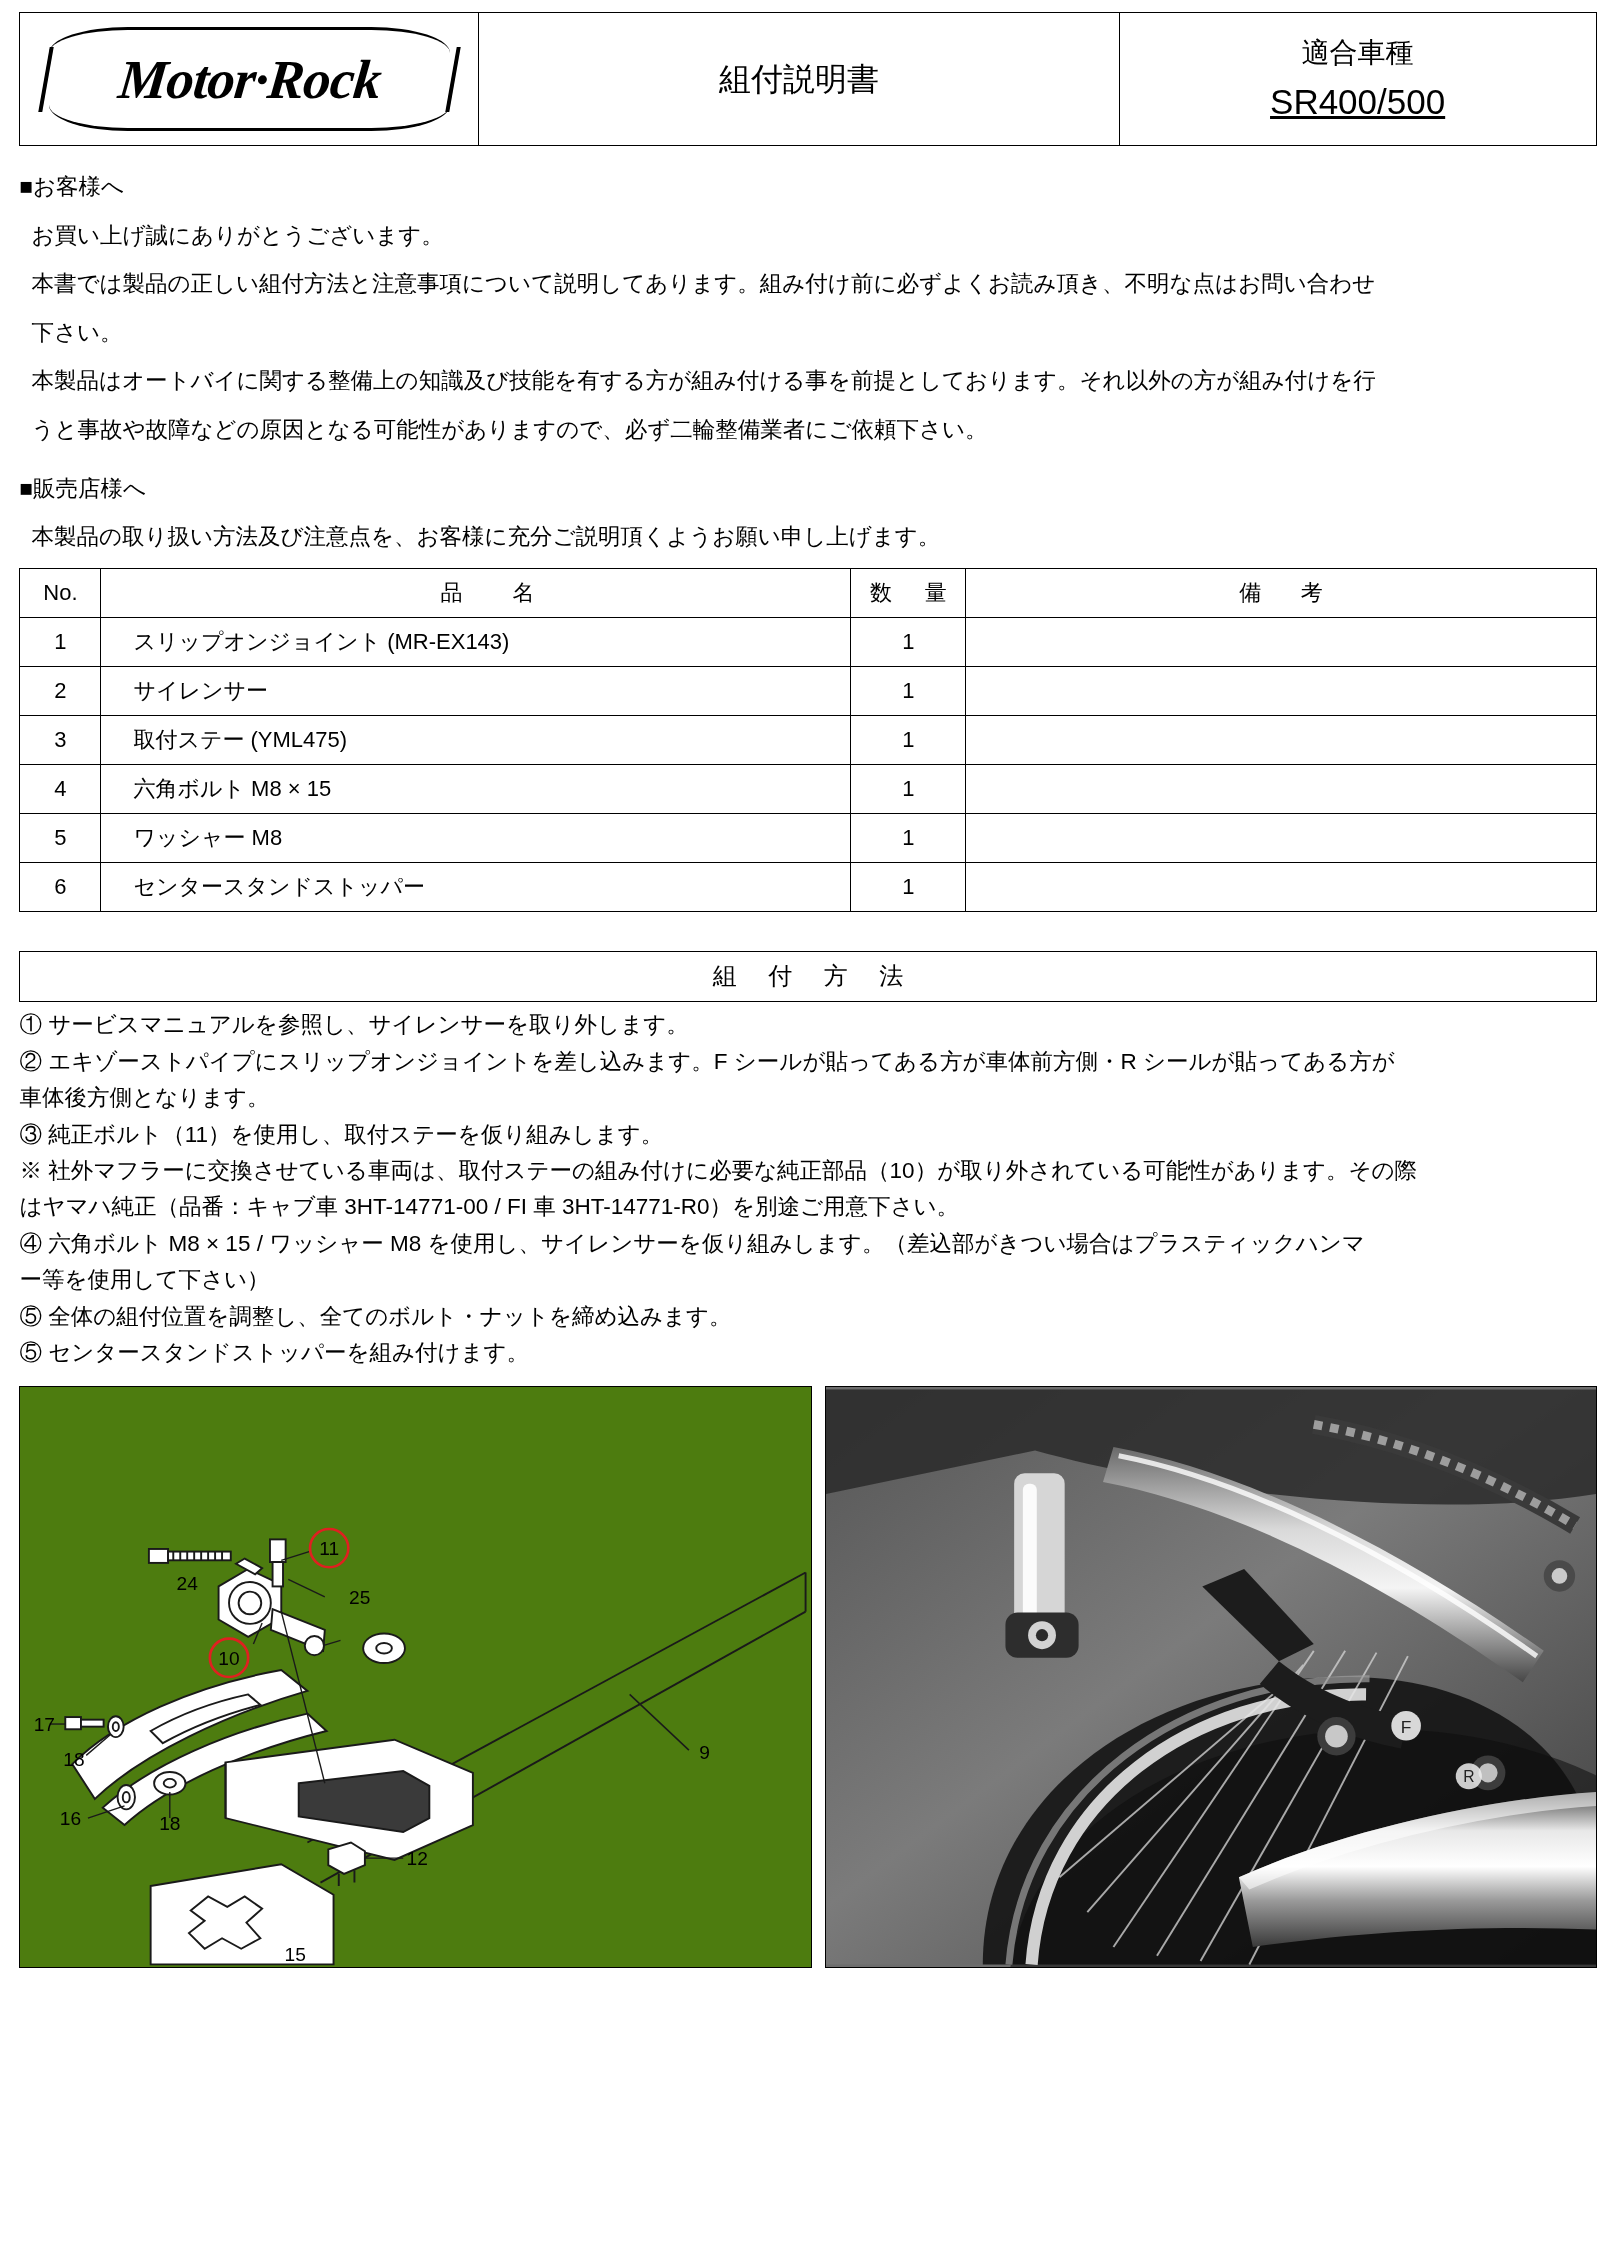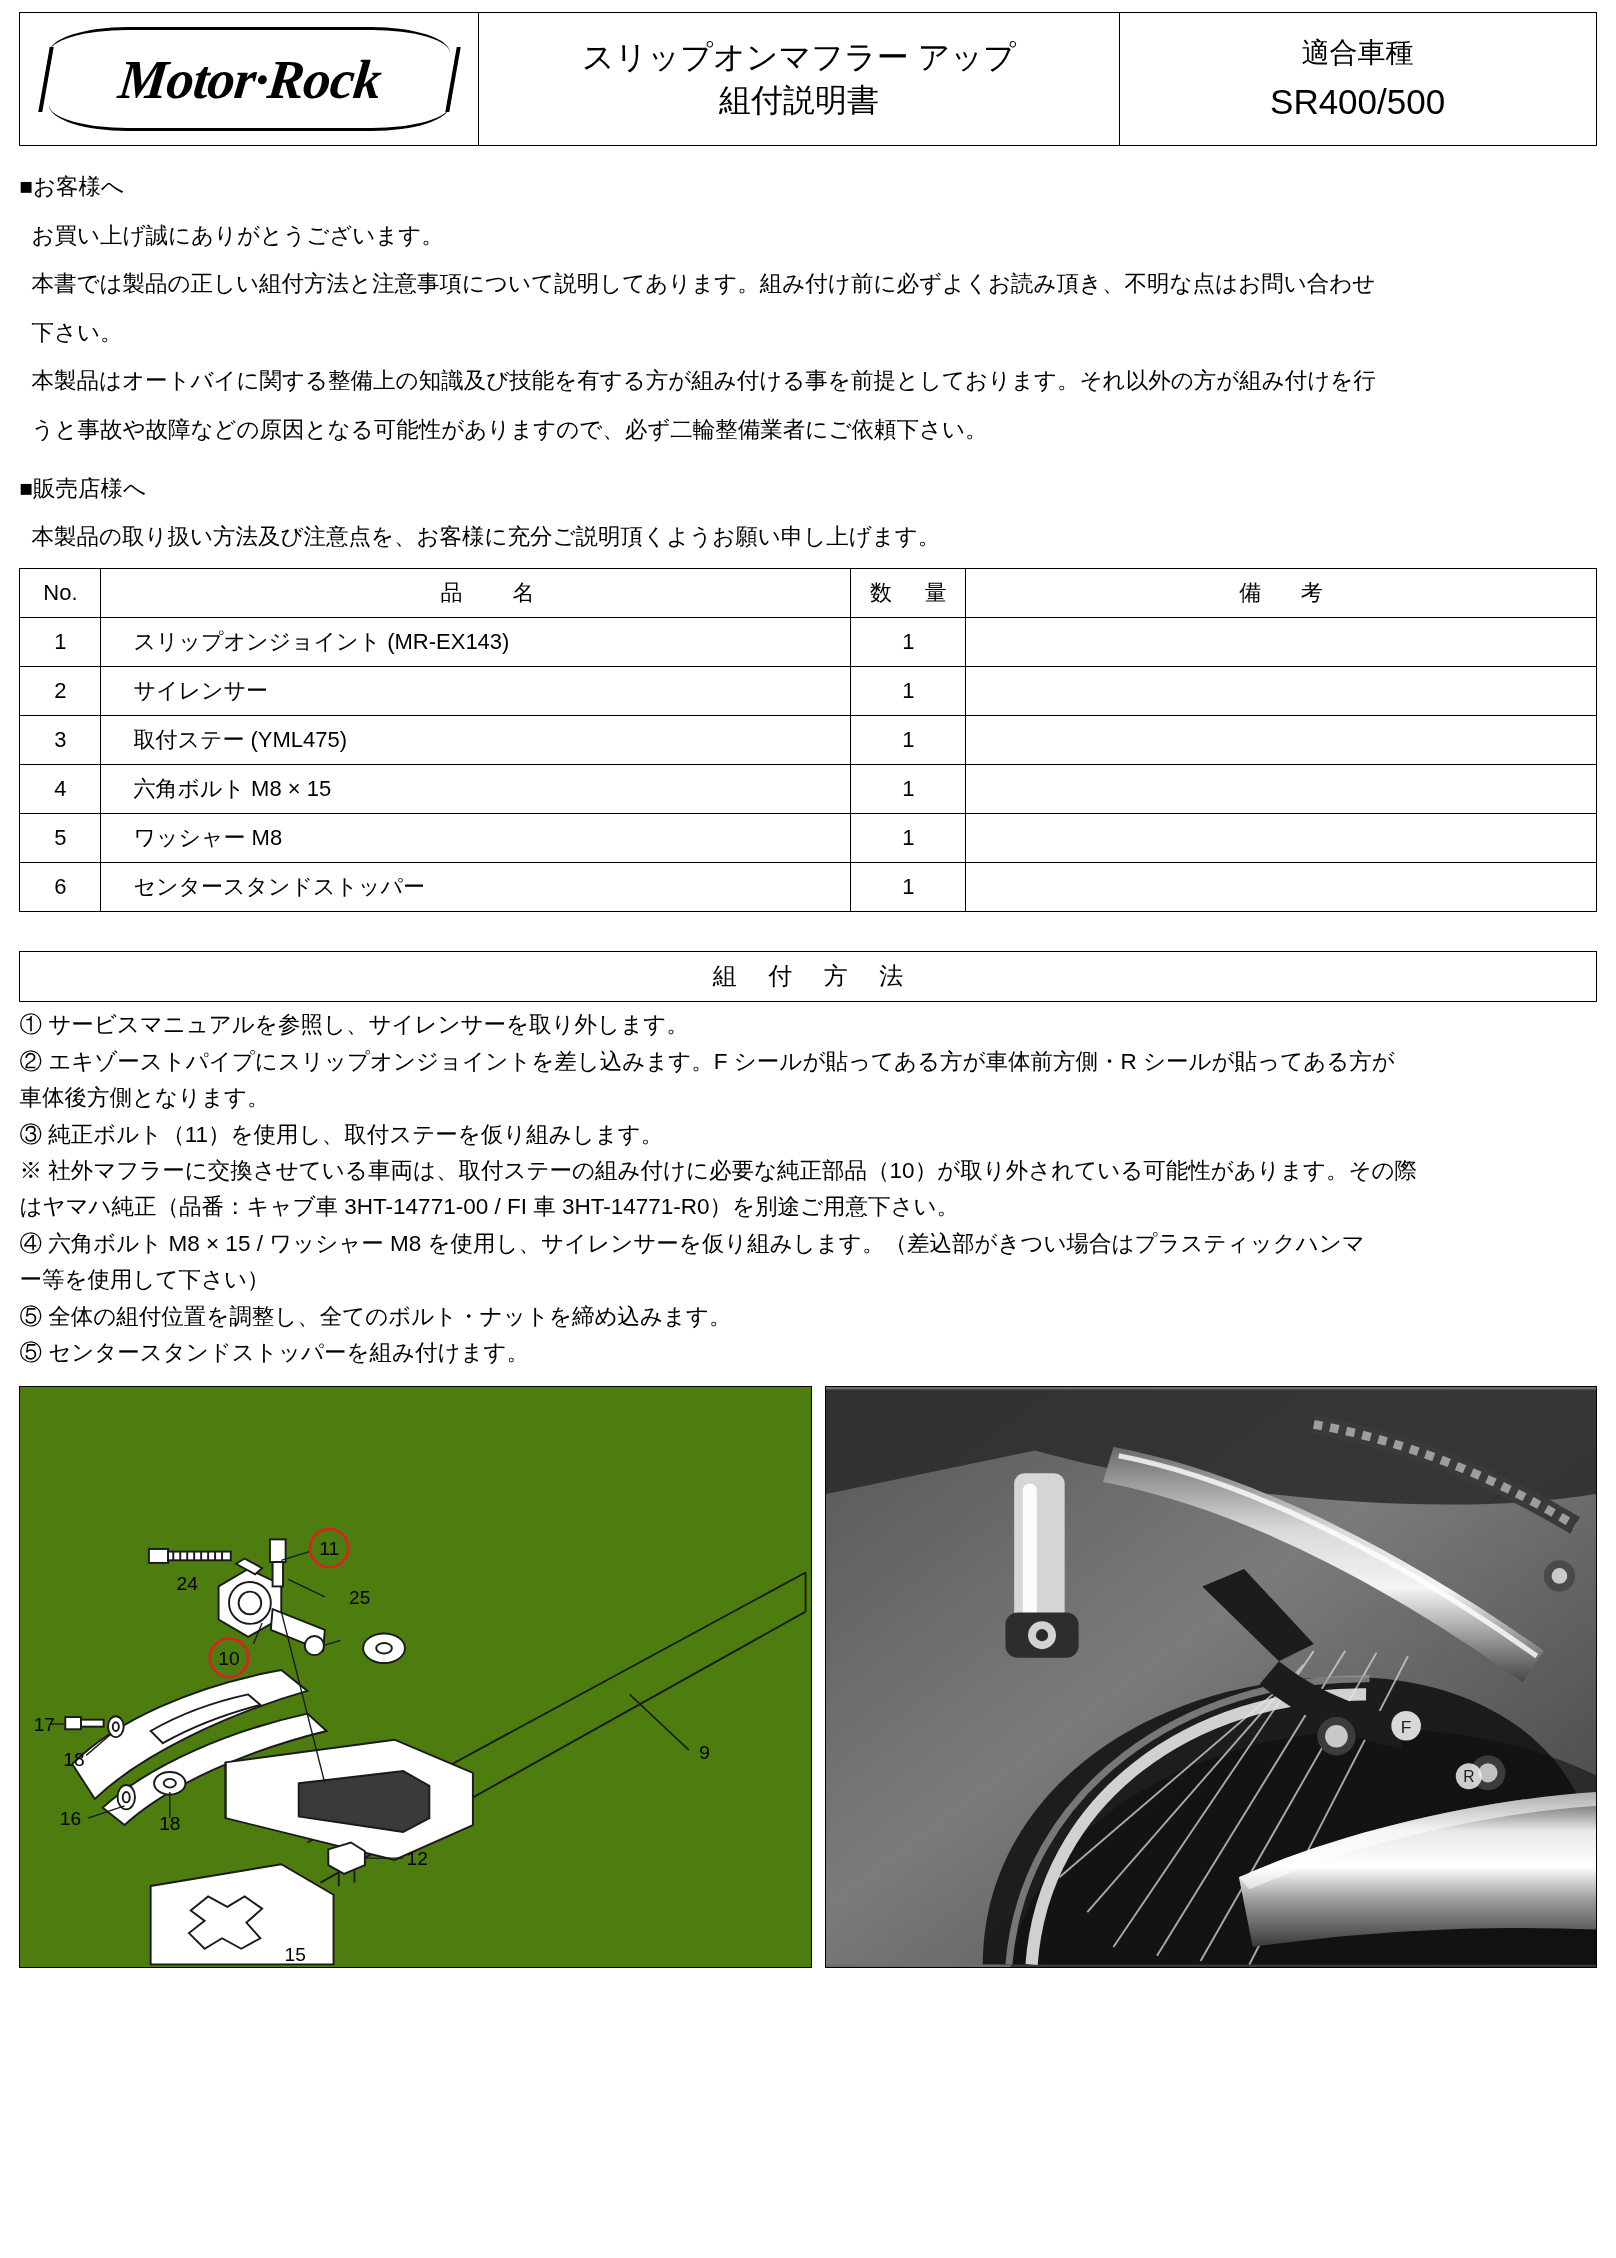--- a/index.html
+++ b/index.html
@@ -101,21 +101,21 @@
     font-size: 32px;
   }
   .title-cell .t1, .title-cell .t2 { white-space: nowrap; }
 
   .model-cell {
     width: 476px;
     flex-direction: column;
     line-height: 1.4;
   }
   .model-cell .m1 { font-size: 28px; }
-  .model-cell .m2 { font-size: 35px; margin-top: 5.3px; }
+  .model-cell .m2 { font-size: 35px; margin-top: 5.3px; text-decoration: underline; }
 
   
   .notice {
     margin-top: 23px;
     font-size: 22.5px;
     line-height: 1.62;
   }
   .notice-head {
     font-size: 22.5px;
     margin-bottom: 1.8px;
@@ -213,21 +213,20 @@
     <div class="header-cell logo-cell">
       <div class="logo-wrap">
         <div class="logo-swoosh-top"></div>
         <div class="logo-swoosh-bottom"></div>
         <div class="logo-tail-left"></div>
         <div class="logo-tail-right"></div>
         <div class="logo-text">Motor·Rock</div>
       </div>
     </div>
     <div class="header-cell title-cell">
-      <div class="t1">スリップオンマフラー アップ</div>
       <div class="t2">組付説明書</div>
     </div>
     <div class="header-cell model-cell">
       <div class="m1">適合車種</div>
       <div class="m2">SR400/500</div>
     </div>
   </div>
 
   <div class="notice">
     <div class="notice-head">■お客様へ</div>

